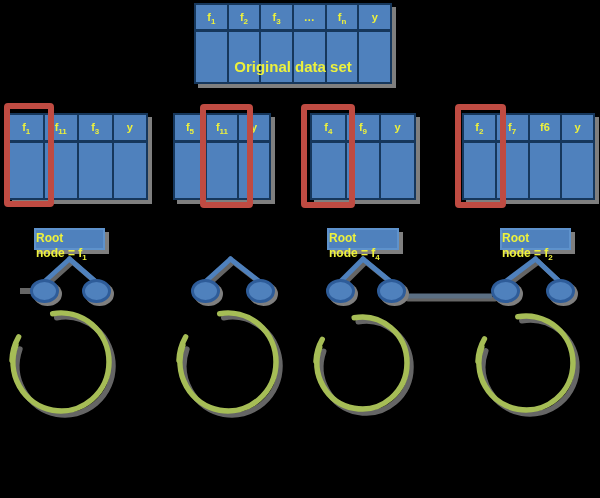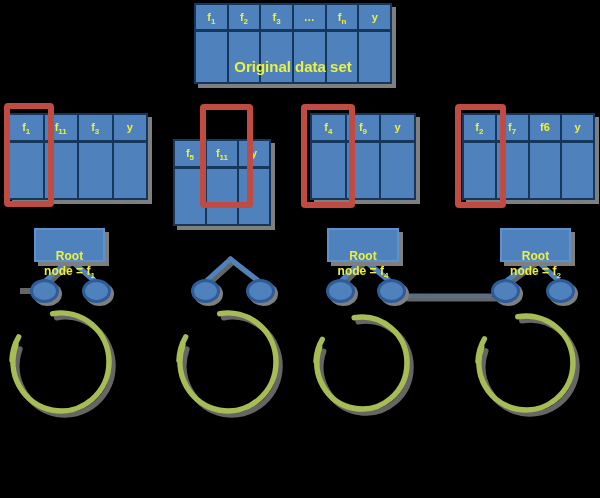--- a/index.html
+++ b/index.html
@@ -32,42 +32,42 @@
   .tbody .bcell { flex: 1; border-right: 2px solid var(--table-border, #16375c); }
   .tbody .bcell:last-child { border-right: none; }
   sub { font-size: 8px; line-height: 0; }
   .orig-label {
     position: absolute; left: 0; right: 0; bottom: 7px;
     text-align: center; color: var(--text-yellow, #edf13c);
     font-weight: bold; font-size: 15px; z-index: 3;
   }
   .toptable { left: 194px; top: 3px; width: 198px; height: 81px; }
   .t1 { left: 8px;   top: 113px; width: 140px; height: 87px; }
-  .t2 { left: 173px; top: 113px; width: 98px;  height: 87px; margin-top: 26px; }
+  .t2 { left: 173px; top: 113px; width: 98px;  height: 87px; }
   .t3 { left: 310px; top: 113px; width: 106px; height: 87px; }
   .t4 { left: 462px; top: 113px; width: 133px; height: 87px; }
   
   .hl {
     position: absolute; z-index: 5;
     border: 6px solid var(--highlight-red, #bf4b42);
     border-radius: 4px;
   }
   .hl1 { left: 4px;   top: 103px; width: 50px; height: 104px; }
   .hl2 { left: 200px; top: 104px; width: 53px; height: 104px; }
   .hl3 { left: 301px; top: 104px; width: 54px; height: 104px; }
   .hl4 { left: 455px; top: 104px; width: 51px; height: 104px; }
   
   .rootbox {
-    position: absolute; top: 228px; height: 34px; z-index: 4;
+    position: absolute; top: 228px; height: 22px; z-index: 4;
     background: var(--table-fill, #4f81bd);
     border: 2px solid var(--root-border, #5e92cc);
     box-shadow: 4px 4px 0 var(--shadow-gray, #7f7f7f);
     color: var(--text-yellow, #edf13c);
-    font-weight: bold; font-size: 12px; text-align: center;
-    line-height: 15px; padding-top: 19px;
+    font-weight: bold; font-size: 12px; text-align: left;
+    line-height: 15px; padding-top: 1px;
   }
   .rb1 { left: 34px;  width: 71px; }
   .rb2 { left: 190px; width: 81px; }
   .rb3 { left: 327px; width: 72px; }
   .rb4 { left: 500px; width: 71px; }
   
   .enode {
     position: absolute; top: 279px; width: 29px; height: 24px; z-index: 4;
     background: var(--table-fill, #4f81bd);
     border: 3px solid var(--ellipse-border, #2e5c99);

